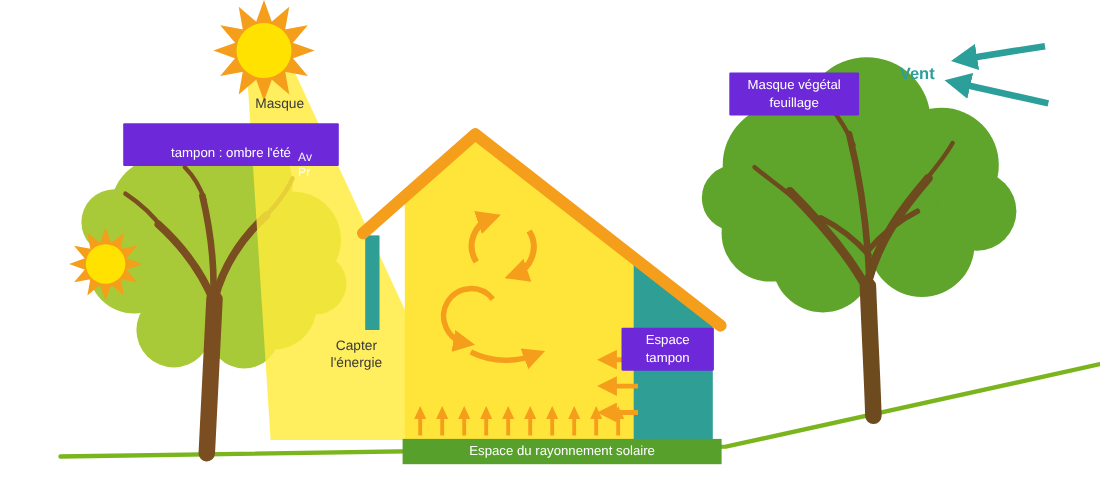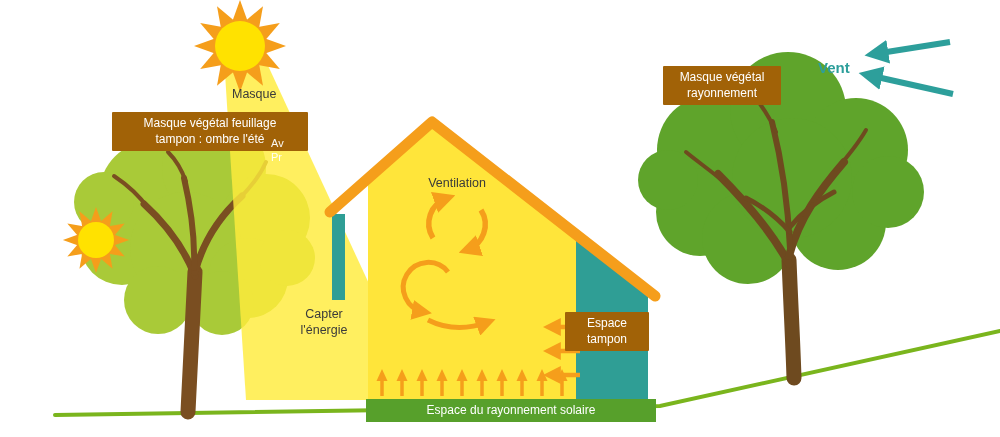--- a/index.html
+++ b/index.html
@@ -2,21 +2,21 @@
 <html><head>
 <meta charset="utf-8">
 <style>
   html,body{margin:0;padding:0;background:#fff;}
   .stage{
     position:relative;width:1000px;height:437px;background:#ffffff;
     overflow:hidden;font-family:"Liberation Sans",sans-serif;
   }
   .stage svg{position:absolute;left:0;top:0;}
   .lbl{position:absolute;font-size:12.5px;color:#3a3a3a;line-height:1.3;text-align:center;}
-  .lbl-box{background:#a16207;color:#ffffff;padding:4px 7px;font-size:12px;line-height:1.3;border-radius:1px;}
+  .lbl-box{background:#6d28d9;color:#ffffff;padding:4px 7px;font-size:12px;line-height:1.3;border-radius:1px;}
   .frag{position:absolute;font-size:11px;line-height:1.25;color:rgba(255,255,255,.95);text-align:left;}
   .bar-text{position:absolute;color:#ffffff;font-size:12px;text-align:center;}
   .wind-text{position:absolute;color:#2d9f9b;font-weight:bold;font-size:15px;margin-top:31px;}
 </style>
 </head>
 <body>
 
 <div class="stage">
 
   <svg width="1000" height="437" viewBox="0 0 1000 437" xmlns="http://www.w3.org/2000/svg">
@@ -142,46 +142,45 @@
       </g>
     </g>
 
     <g fill="none" stroke="#2d9f9b" stroke-width="6">
       <path d="M 950,42 L 874,54" marker-end="url(#mTe)"></path>
       <path d="M 953,94 L 868,75" marker-end="url(#mTe)"></path>
     </g>
   </svg>
 
   <div class="lbl lbl-box" style="left:112px;top:112px;width:182px;">
-    <span>Masque végétal feuillage</span><br>
+    <br>
     <span>tampon : ombre l'été</span>
   </div>
 
   <div class="lbl" style="left:232px;top:86px;text-align:left;">Masque</div>
 
   <div class="frag" style="left:271px;top:137px;">
     <span>Av</span><br>
     <span>Pr</span>
   </div>
 
-  <div class="lbl" style="left:397px;top:175px;width:120px;">Ventilation</div>
 
 
   <div class="lbl" style="left:276px;top:306px;width:96px;">
     <span>Capter</span><br>
     <span>l'énergie</span>
   </div>
 
-  <div class="lbl lbl-box" style="left:565px;top:312px;width:70px;">
+  <div class="lbl lbl-box" style="left:565px;top:298px;width:70px;">
     <span>Espace</span><br>
     <span>tampon</span>
   </div>
 
   <div class="bar-text" style="left:366px;top:403px;width:290px;">Espace du rayonnement solaire</div>
 
   <div class="lbl lbl-box" style="left:663px;top:66px;width:104px;">
     <span>Masque végétal</span><br>
-    <span>rayonnement</span>
+    <span>feuillage</span>
   </div>
 
   <div class="wind-text" style="left:818px;top:28px;">Vent</div>
 
 </div>
 
 </body></html>

